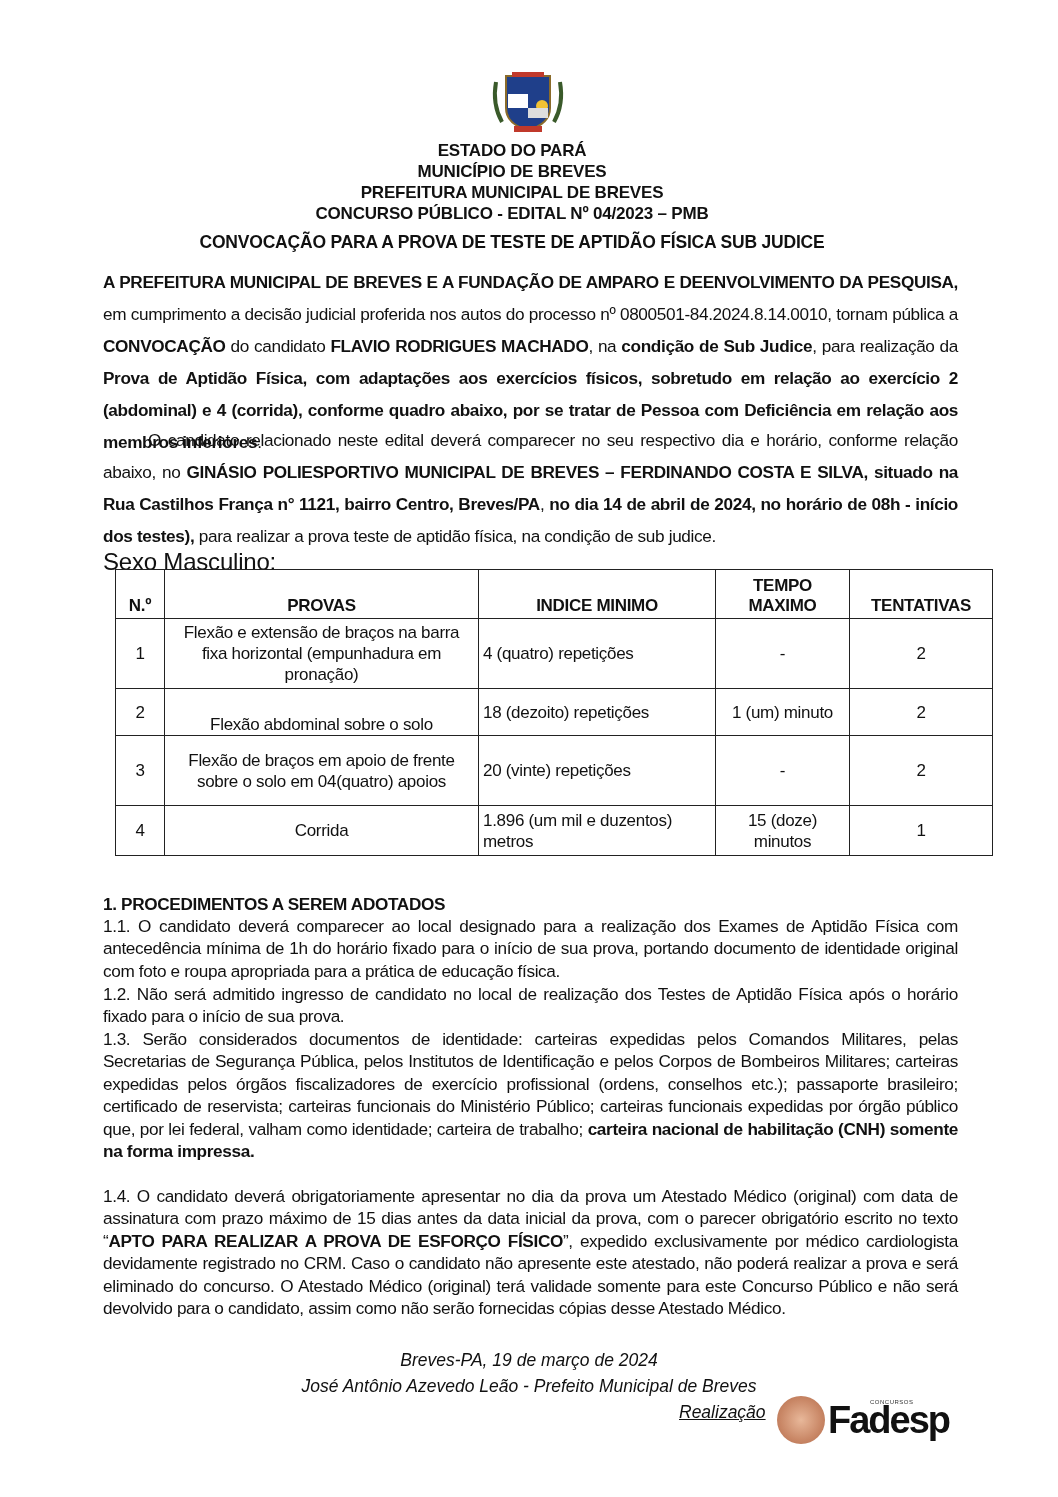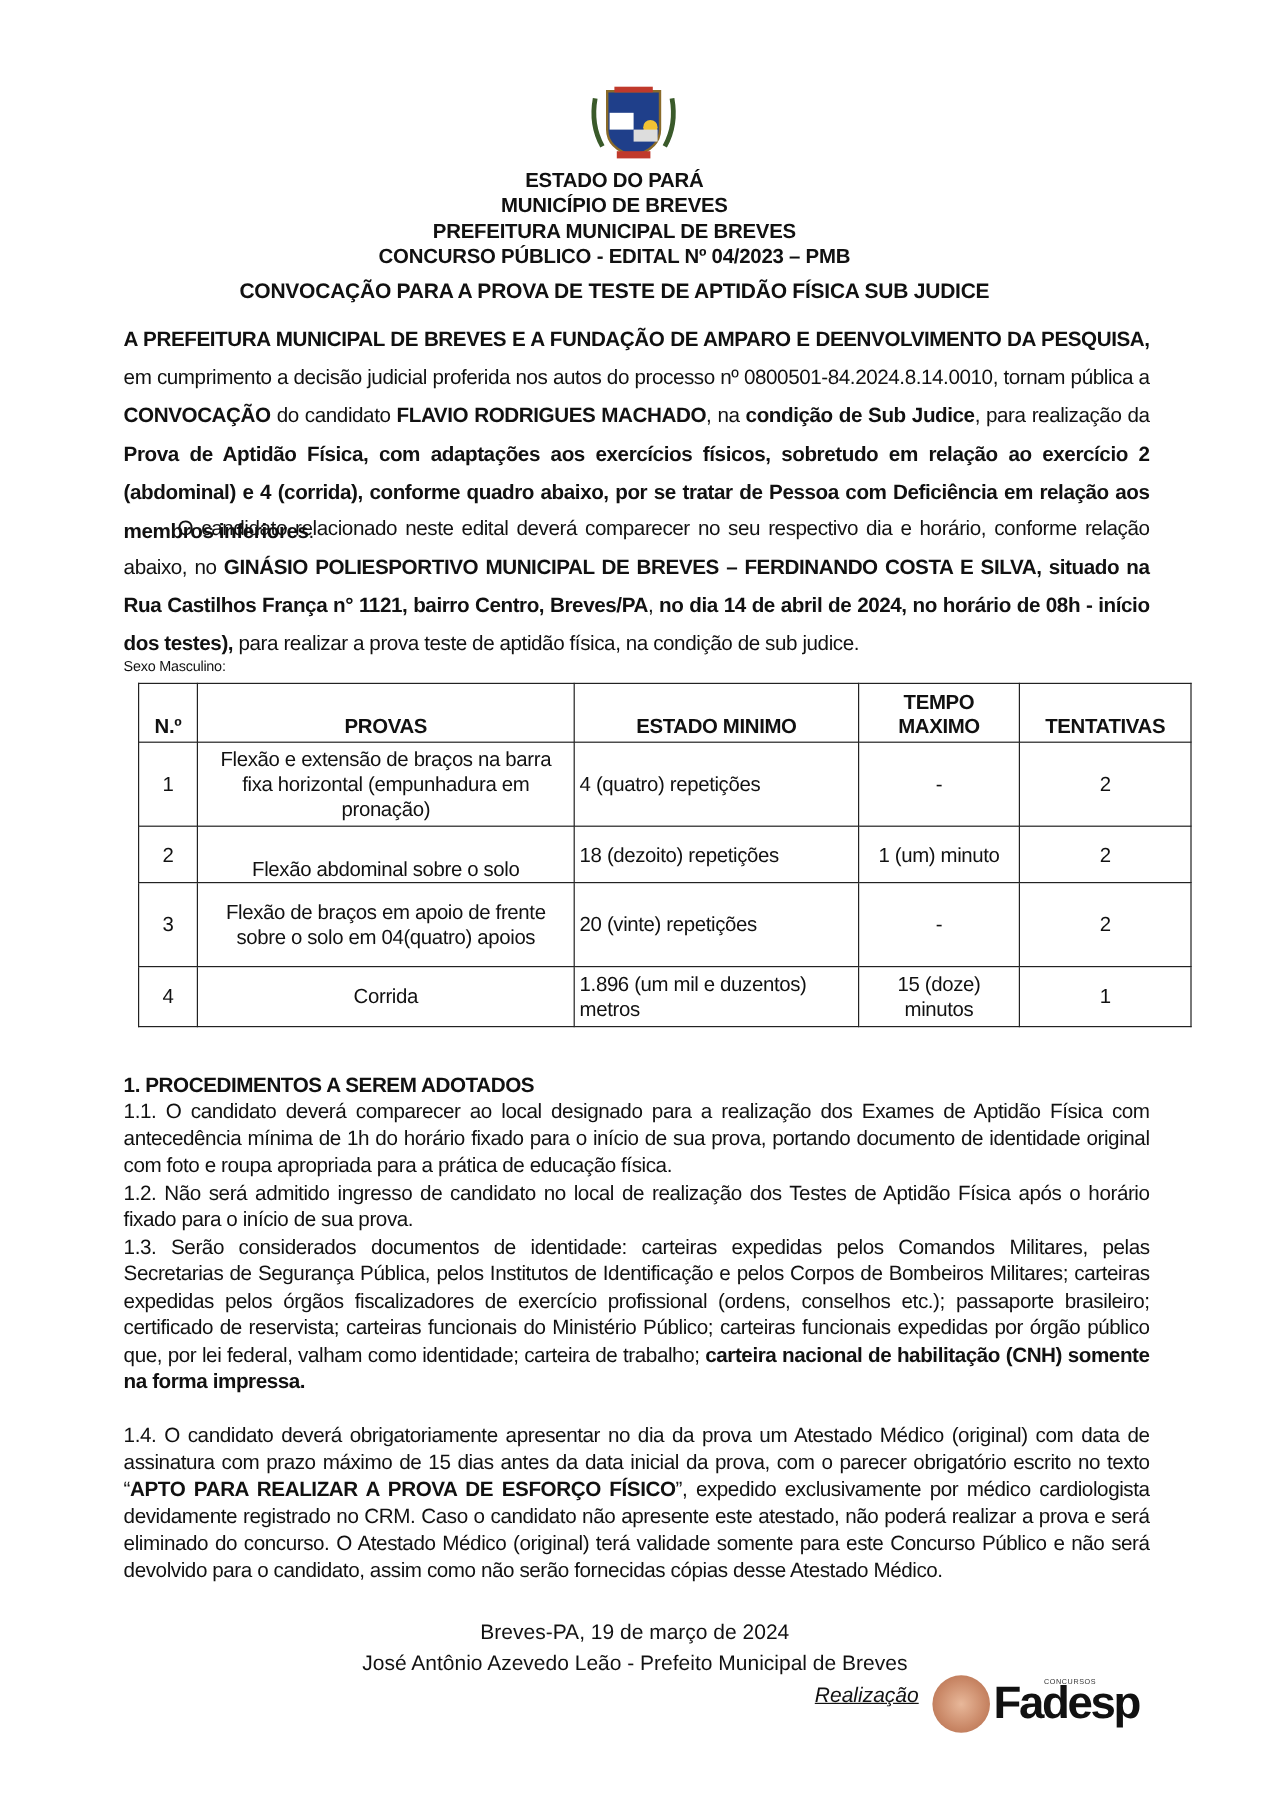--- a/index.html
+++ b/index.html
@@ -2,32 +2,32 @@
 <html><head>
 <meta charset="utf-8">
 <style>
   html, body { margin:0; padding:0; background:#fff; }
   body { width:1058px; height:1497px; position:relative; overflow:hidden; font-family:"Liberation Sans", sans-serif; color:#111; }
   .crest { position:absolute; left:488px; top:72px; width:80px; height:64px; }
   .hdr { position:absolute; left:0; width:1024px; text-align:center; font-weight:bold; font-size:17px; line-height:19px; font-stretch:condensed; letter-spacing:-0.2px; }
   .p { position:absolute; left:103px; width:855px; font-size:17.2px; line-height:32px; text-align:justify; letter-spacing:-0.35px; }
   .p b { font-weight:bold; }
   .indent { text-indent:45px; }
-  .sexo { position:absolute; left:103px; top:548px; font-size:12px; letter-spacing:-0.2px; }
+  .sexo { position:absolute; left:103px; top:548px; font-size:24px; letter-spacing:-0.2px; }
   table.tbl { position:absolute; left:115px; top:569px; width:878px; border-collapse:collapse; font-size:17px; letter-spacing:-0.3px; }
   table.tbl td, table.tbl th { border:1.5px solid #222; padding:0 4px; }
   table.tbl th { font-weight:bold; height:46px; vertical-align:bottom; padding-bottom:2px; line-height:20px; }
   table.tbl td { line-height:21px; }
   .c-num { width:40px; text-align:center; }
   .c-prova { width:305px; text-align:center; }
   .c-ind { width:228px; }
   .c-tempo { width:125px; text-align:center; }
   .c-tent { text-align:center; }
   .sec { position:absolute; left:103px; width:855px; font-size:17.2px; line-height:22.4px; text-align:justify; letter-spacing:-0.35px; }
-  .sig { position:absolute; left:0; width:1058px; text-align:center; font-size:17.5px; }
+  .sig { position:absolute; left:0; width:1058px; text-align:center; font-size:17.5px;font-style:italic; }
   .real { position:absolute; left:679px; top:1402px; font-style:italic; font-size:17.5px;text-decoration:underline; }
   .seal { position:absolute; left:777px; top:1396px; width:48px; height:48px; border-radius:50%; background:radial-gradient(circle,#e8b89a 0%,#c98766 60%,#b06c4c 100%); }
   .fadesp { position:absolute; left:828px; top:1400px; font-weight:bold; font-size:38px; letter-spacing:-2px; line-height:40px; font-stretch:condensed; }
   .fadesp-sub { position:absolute; left:870px; top:1399px; font-size:6px; color:#333; letter-spacing:0.5px; }
 </style>
 </head>
 <body>
 
 <div>
 
@@ -52,21 +52,21 @@
 
   <div class="p indent" style="top:424px"><span>O candidato relacionado neste edital deverá comparecer no seu respectivo dia e horário, conforme relação abaixo, no </span><b>GINÁSIO POLIESPORTIVO MUNICIPAL DE BREVES – FERDINANDO COSTA E SILVA, situado na Rua Castilhos França n° 1121, bairro Centro, Breves/PA</b><span>, </span><b>no dia 14 de abril de 2024, no horário de 08h - início dos testes),</b><span> para realizar a prova teste de aptidão física, na condição de sub judice.</span></div>
 
   <div class="sexo">Sexo Masculino:</div>
 
   <table class="tbl">
     <thead>
       <tr>
         <th class="c-num">N.º</th>
         <th class="c-prova">PROVAS</th>
-        <th class="c-ind" style="text-align:center">ESTADO MINIMO</th>
+        <th class="c-ind" style="text-align:center">INDICE MINIMO</th>
         <th class="c-tempo" style="width:110px">TEMPO MAXIMO</th>
         <th class="c-tent">TENTATIVAS</th>
       </tr>
     </thead>
     <tbody>
       <tr style="height:70px">
         <td class="c-num">1</td>
         <td class="c-prova">Flexão e extensão de braços na barra fixa horizontal (empunhadura em pronação)</td>
         <td class="c-ind">4 (quatro) repetições</td>
         <td class="c-tempo">-</td>

